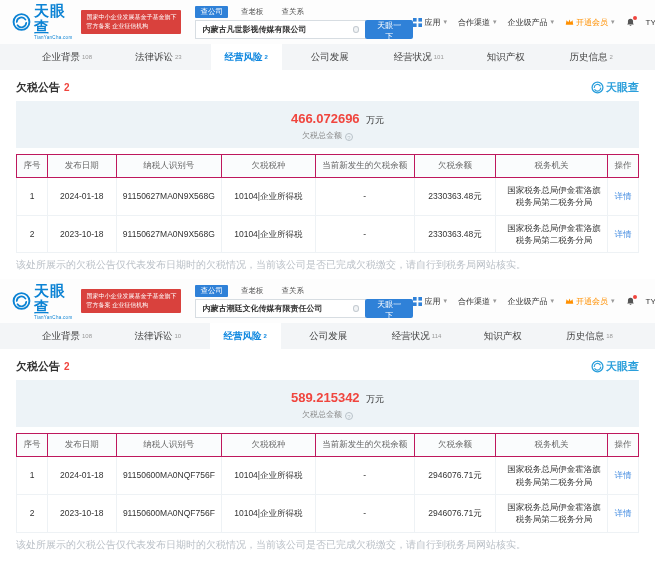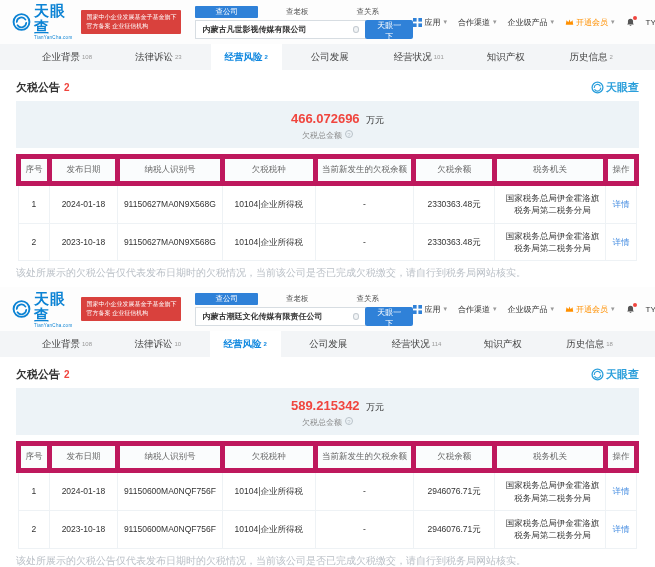--- a/index.html
+++ b/index.html
@@ -11,21 +11,21 @@
   
   .topbar { display:flex; align-items:center; height:44px; padding:0 12px; background:#fdfdfd; }
   .logo { display:flex; align-items:center; gap:3px; cursor:pointer; }
   .logo svg { width:22px; height:22px; }
   .logo-text { line-height:1; }
   .logo-name { font-size:15px; font-weight:bold; color:#0c83d4; letter-spacing:1px; }
   .logo-sub { display:block; font-size:4.5px; color:#0c83d4; margin-top:1px; letter-spacing:.3px; }
   .badge { background:#d9413d; color:#fff; font-size:6px; line-height:1.5; padding:3px 5px; margin-left:6px; border-radius:1px; white-space:nowrap; }
   .search-area { margin-left:14px; }
   .search-tabs { display:flex; gap:8px; font-size:7.5px; margin-bottom:2px; align-items:flex-end; }
-  .stab { color:#555; cursor:pointer; padding:1px 20px; }
+  .stab { color:#555; cursor:pointer; padding:1px 5px; }
   .stab.active { background:#2f81d8; color:#fff; border-radius:1px; }
   .search-row { display:flex; align-items:center; }
   .search-input { width:190px; height:19px; border:1px solid #d7dde2; border-right:none; font-size:8px; padding:0 16px 0 6px; color:#333; outline:none; background:#fff;font-weight:bold; }
   .clear-icon { width:7px; height:7px; border:1px solid #c3cad0; border-radius:50%; margin-left:-13px; position:relative; z-index:2; background:#f2f4f6; cursor:pointer; }
   .search-btn { height:19px; margin-left:6px; background:#2f81d8; color:#fff; border:none; font-size:8px; padding:0 10px; border-radius:2px; cursor:pointer; }
   .top-menu { display:flex; align-items:center; gap:11px; margin-left:auto; font-size:8px; color:#333; white-space:nowrap; }
   .menu-item { display:flex; align-items:center; gap:2px; cursor:pointer; }
   .menu-item svg { width:9px; height:9px; }
   .caret::after { content:"▾"; font-size:7px; color:#999; margin-left:1px; }
   .vip { color:#ff9000; }
@@ -43,26 +43,26 @@
   .content { padding:6px 16px 0 16px; }
   .section-head { display:flex; align-items:center; margin:4px 0 6px; }
   .sec-title { font-size:11px; font-weight:bold; color:#333; }
   .sec-count { font-size:10px; color:#f0453e; font-weight:bold; margin-left:4px; }
   .watermark { margin-left:auto; display:flex; align-items:center; gap:2px; color:#2b9fdb; font-size:11px; font-weight:bold; }
   .watermark svg { width:13px; height:13px; }
 
   .summary { background:#edf3f7; text-align:center; padding:8px 0 7px; }
   .amount { color:#f0453e; font-size:13px; font-weight:bold;margin-left:20px; }
   .unit { font-size:9px; color:#333; margin-left:2px; }
-  .sum-label { font-size:8px; color:#888; margin-top:3px; display:flex; justify-content:center; align-items:flex-start; gap:3px; }
+  .sum-label { font-size:8px; color:#888; margin-top:3px; display:flex; justify-content:center; align-items:flex-end; gap:3px; }
   .info-icon { display:inline-block; width:8px; height:8px; border:1px solid #b9c2c9; color:#b9c2c9; border-radius:50%; font-size:6px; line-height:8px; text-align:center; }
   .info-icon::after { content:"?"; }
 
   table { width:100%; border-collapse:collapse; table-layout:fixed; margin-top:6px; }
-  th { background:#fafcfd; color:#666; font-weight:normal; font-size:8.5px; padding:5px 2px; border:5px solid #be185d; }
+  th { background:#fafcfd; color:#666; font-weight:normal; font-size:8.5px; padding:5px 2px; border:1px solid #be185d; }
   td { font-size:8.5px; color:#333; text-align:center; padding:6px 3px; border:1px solid #eef2f5; line-height:1.45; word-break:break-all; }
   td.auth { text-align:center; padding-left:8px; }
   .detail-link { color:#4a90e2; cursor:pointer; }
   .note { font-size:10px; color:#b9bfc6; margin:5px 0 7px; }
 
   
   .footer { display:flex; justify-content:center; align-items:center; gap:4px; padding:10px 0 8px; color:#cfcfcf; font-size:13px; letter-spacing:1px; }
   .footer svg { width:16px; height:14px; }
 </style>
 </head>

